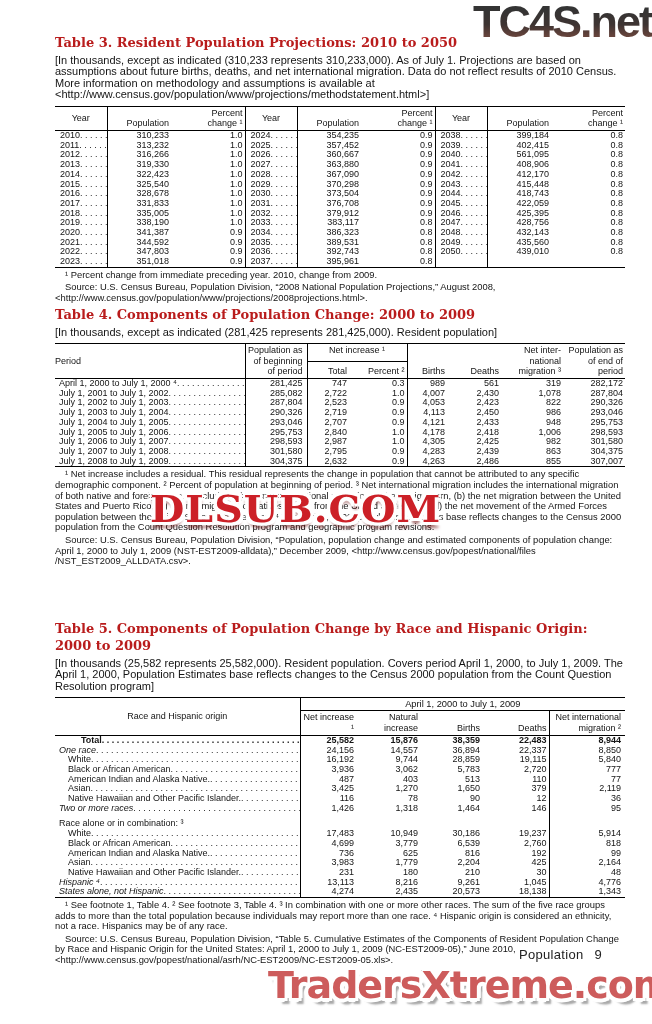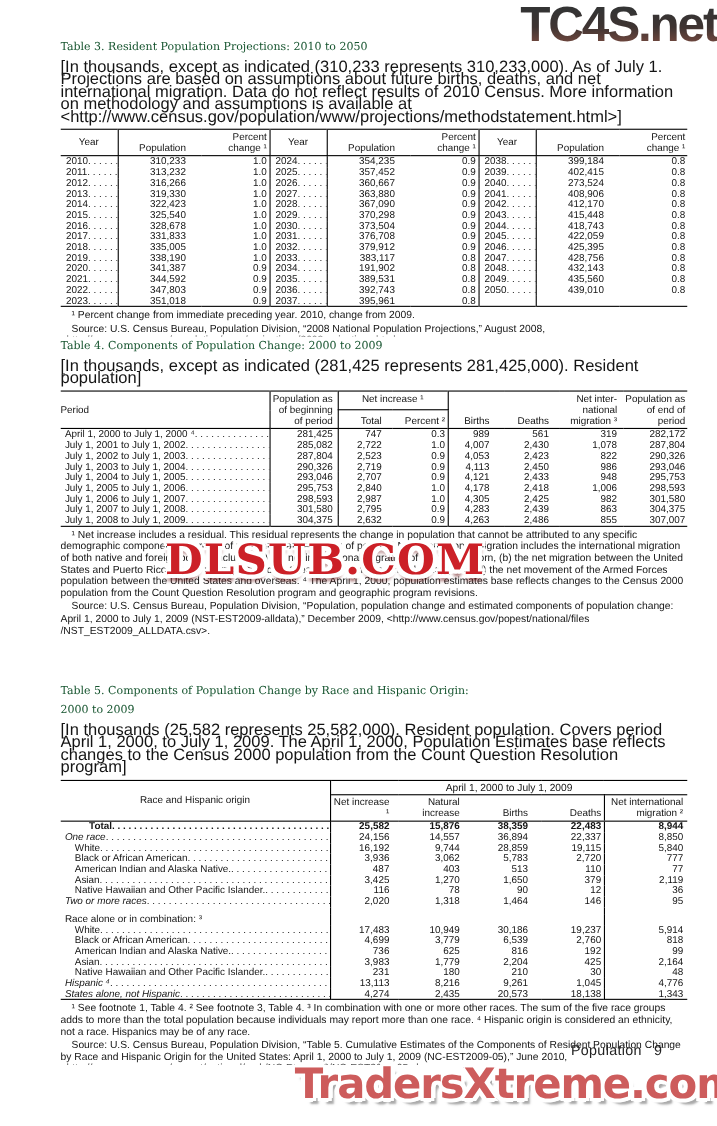--- a/index.html
+++ b/index.html
@@ -3,23 +3,23 @@
 <meta charset="utf-8">
 <style>
   html,body{margin:0;padding:0;background:#fff;}
   .page{position:relative;width:652px;height:1024px;background:#fff;overflow:hidden;
         font-family:"Liberation Sans",sans-serif;color:#141414;}
   .sec{position:absolute;left:55px;width:570px;overflow:hidden;}
   #sec3{top:34px;height:272px;}
   #sec4{top:306px;height:292px;}
   #sec5{top:620px;height:348px;}
 
-  .ttl{font-family:"DejaVu Serif",serif;font-weight:normal;font-size:10px;
-       margin:0 0 4px 0;letter-spacing:0px;color:#14532d;line-height:17px;}
-  .bracket{font-size:15px;line-height:11.4px;margin:0 0 5px 0;}
+  .ttl{font-family:"DejaVu Serif",serif;font-weight:bold;font-size:13px;
+       margin:0 0 4px 0;letter-spacing:0px;color:#b91c1c;line-height:17px;}
+  .bracket{font-size:11px;line-height:11.4px;margin:0 0 5px 0;}
   .fn{font-size:9.4px;line-height:10.6px;margin:2px 0 0 0;text-indent:10px;}
 
   table{border-collapse:collapse;width:100%;table-layout:fixed;font-size:9px;}
   .dtable{border-top:1.5px solid #000;border-bottom:1.5px solid #000;}
   th{font-weight:normal;font-size:9px;line-height:10.2px;padding:1px 0 2px 0;vertical-align:bottom;}
   td{padding:0;font-size:9px;line-height:9.7px;vertical-align:bottom;}
   .num{text-align:right;}
   .vr{border-right:1px solid #000;}
   .vl{border-left:1px solid #000;}
   .hb{border-bottom:1px solid #000;}
@@ -179,21 +179,21 @@
               </div>
             </td>
             <td class="num pr14">360,667</td>
             <td class="num pr2 vr">0.9</td>
             <td class="vr">
               <div class="cf">
                 <span class="lbl">2040</span>
                 <span class="leader"></span>
               </div>
             </td>
-            <td class="num pr14">273,524</td>
+            <td class="num pr14">561,095</td>
             <td class="num pr2">0.8</td>
           </tr>
           <tr>
             <td class="vr">
               <div class="cf">
                 <span class="lbl">2013</span>
                 <span class="leader"></span>
               </div>
             </td>
             <td class="num pr14">319,330</td>
@@ -379,21 +379,21 @@
               </div>
             </td>
             <td class="num pr14">341,387</td>
             <td class="num pr2 vr">0.9</td>
             <td class="vr">
               <div class="cf">
                 <span class="lbl">2034</span>
                 <span class="leader"></span>
               </div>
             </td>
-            <td class="num pr14">191,902</td>
+            <td class="num pr14">386,323</td>
             <td class="num pr2 vr">0.8</td>
             <td class="vr">
               <div class="cf">
                 <span class="lbl">2048</span>
                 <span class="leader"></span>
               </div>
             </td>
             <td class="num pr14">432,143</td>
             <td class="num pr2">0.8</td>
           </tr>
@@ -764,21 +764,21 @@
             <td class="num pr2">12</td>
             <td class="num vl pr4">36</td>
           </tr>
           <tr>
             <td class="lcell vr ind-item">
               <div class="cf">
                 <span class="lbl">Two or more races</span>
                 <span class="leader"></span>
               </div>
             </td>
-            <td class="num pr8">2,020</td>
+            <td class="num pr8">1,426</td>
             <td class="num pr12">1,318</td>
             <td class="num pr12">1,464</td>
             <td class="num pr2">146</td>
             <td class="num vl pr4">95</td>
           </tr>
           <tr class="spacer">
             <td class="lcell vr"></td>
             <td class="num pr8"></td>
             <td class="num pr12"></td>
             <td class="num pr12"></td>

